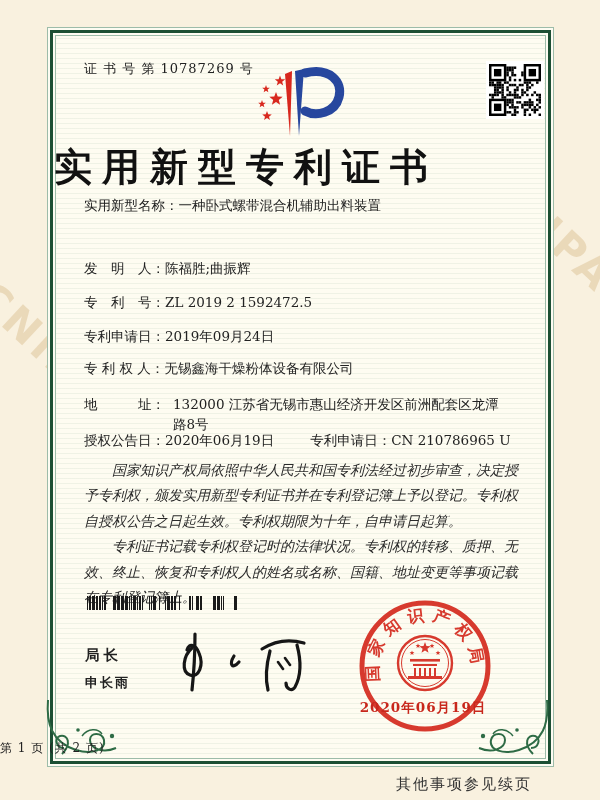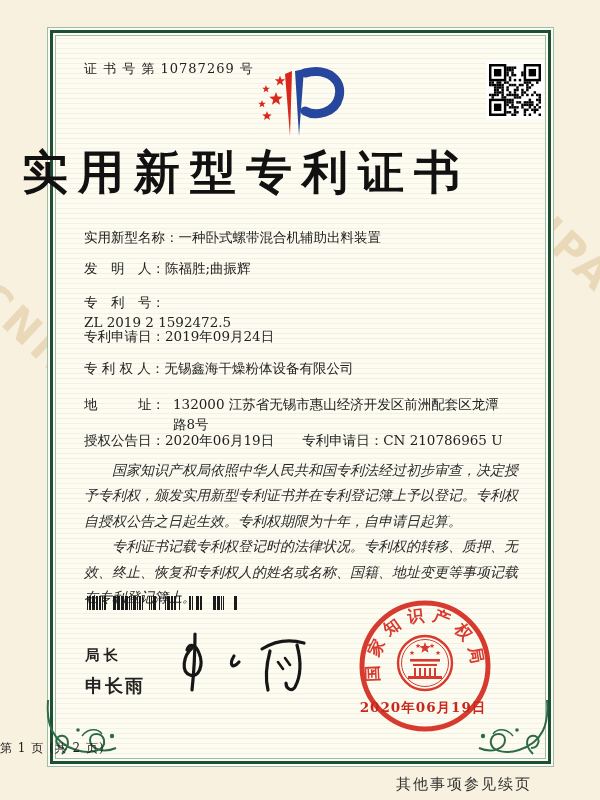--- a/index.html
+++ b/index.html
@@ -23,33 +23,33 @@
   }
   .watermark{
     position:absolute; font-family:"DejaVu Sans","Liberation Sans",sans-serif;
     font-weight:bold; color:rgba(214,183,134,0.42); transform:rotate(43deg);
     letter-spacing:4px; pointer-events:none; white-space:nowrap;
   }
   .cert-no{position:absolute; left:84px; top:60px; font-size:13px; letter-spacing:1px; white-space:pre;}
   .logo{position:absolute; left:250px; top:58px;}
   .qr{position:absolute; left:486px; top:61px; width:58px; height:58px; background:#fff; padding:3px; box-sizing:border-box;}
   .title{position:absolute; left:0; top:142px; width:492px; text-align:center;
-         font-size:46px; font-weight:bold; letter-spacing:10px; color:#111;}
+         font-size:38px; font-weight:bold; letter-spacing:10px; color:#111;}
   .row{position:absolute; left:84px; width:436px; display:flex; font-size:13.5px; line-height:1.45;}
   .row .label{white-space:pre; font-weight:500;}
   .row .value{flex:1; white-space:pre-wrap;}
   .grant-row{position:absolute; left:84px; width:460px; display:flex; font-size:13.5px;}
   .grant-row .pair{display:flex; white-space:pre;}
   .grant-row .pair.second{margin-left:28px;}
   .paragraphs{position:absolute; left:84px; top:458px; width:434px;
       font-size:14px; line-height:1.82; font-style:italic; color:#2a2a2a;}
   .paragraphs p{margin:0; text-indent:2em;}
   .barcode{position:absolute; left:84px; top:596px;}
   .commissioner-title{position:absolute; left:85px; top:646px; font-size:14.5px; font-weight:bold; letter-spacing:4px;}
-  .commissioner-name{position:absolute; left:85px; top:674px; font-size:18px; font-weight:bold; letter-spacing:2px;}
+  .commissioner-name{position:absolute; left:85px; top:674px; font-size:13px; font-weight:bold; letter-spacing:2px;}
   .signature{position:absolute; left:168px; top:628px;}
   .seal{position:absolute; left:356px; top:597px;}
   .seal-date{position:absolute; left:348px; top:699px; width:150px; text-align:center;
       font-size:13.5px; font-weight:bold; color:#c8271c; letter-spacing:1px;}
   .page-info{position:absolute; left:0; top:740px; width:600px; text-align:left; font-size:12px; letter-spacing:1px;}
   .footer-note{position:absolute; left:0; top:775px; width:532px; text-align:right; font-size:15px; letter-spacing:2px; color:#333;}
   .flourish{position:absolute; pointer-events:none;}
   .flourish.br{transform:scaleX(-1);}
 </style>
 </head>
@@ -244,45 +244,45 @@
       <rect x="14" y="0" width="7" height="7" fill="#000"></rect>
       <rect x="15" y="1" width="5" height="5" fill="#fff"></rect>
       <rect x="16" y="2" width="3" height="3" fill="#000"></rect>
       <rect x="0" y="14" width="7" height="7" fill="#000"></rect>
       <rect x="1" y="15" width="5" height="5" fill="#fff"></rect>
       <rect x="2" y="16" width="3" height="3" fill="#000"></rect>
     </svg>
 
   <div class="title">实用新型专利证书</div>
 
-  <div class="row" style="top:228px;">
+  <div class="row" style="top:196px;">
     <span class="label">实用新型名称：</span>
     <span class="value">一种卧式螺带混合机辅助出料装置</span>
   </div>
   <div class="row" style="top:259px;">
     <span class="label">发　明　人：</span>
     <span class="value">陈福胜;曲振辉</span>
   </div>
-  <div class="row" style="top:293px;flex-direction:column;">
+  <div class="row" style="top:293px;">
     <span class="label">专　利　号：</span>
     <span class="value">ZL 2019 2 1592472.5</span>
   </div>
   <div class="row" style="top:327px;">
     <span class="label">专利申请日：</span>
     <span class="value">2019年09月24日</span>
   </div>
   <div class="row" style="top:359px;align-items:flex-end;">
     <span class="label">专 利 权 人：</span>
     <span class="value">无锡鑫海干燥粉体设备有限公司</span>
   </div>
   <div class="row" style="top:395px; width:420px;gap:8px;">
     <span class="label">地　　　址：</span>
     <span class="value">132000 江苏省无锡市惠山经济开发区前洲配套区龙潭路8号</span>
   </div>
-  <div class="grant-row" style="top:432px;">
+  <div class="grant-row" style="top:432px;gap:8px;">
     <span class="pair"><span>授权公告日：</span><span>2020年06月19日</span></span>
     <span class="pair second"><span>专利申请日：</span><span>CN 210786965 U</span></span>
   </div>
 
   <div class="paragraphs">
     <p>国家知识产权局依照中华人民共和国专利法经过初步审查，决定授予专利权，颁发实用新型专利证书并在专利登记簿上予以登记。专利权自授权公告之日起生效。专利权期限为十年，自申请日起算。</p>
     <p>专利证书记载专利权登记时的法律状况。专利权的转移、质押、无效、终止、恢复和专利权人的姓名或名称、国籍、地址变更等事项记载在专利登记簿上。</p>
   </div>
 
   <svg class="barcode" id="barcode-svg" width="156" height="14" viewBox="0 0 156 14">

